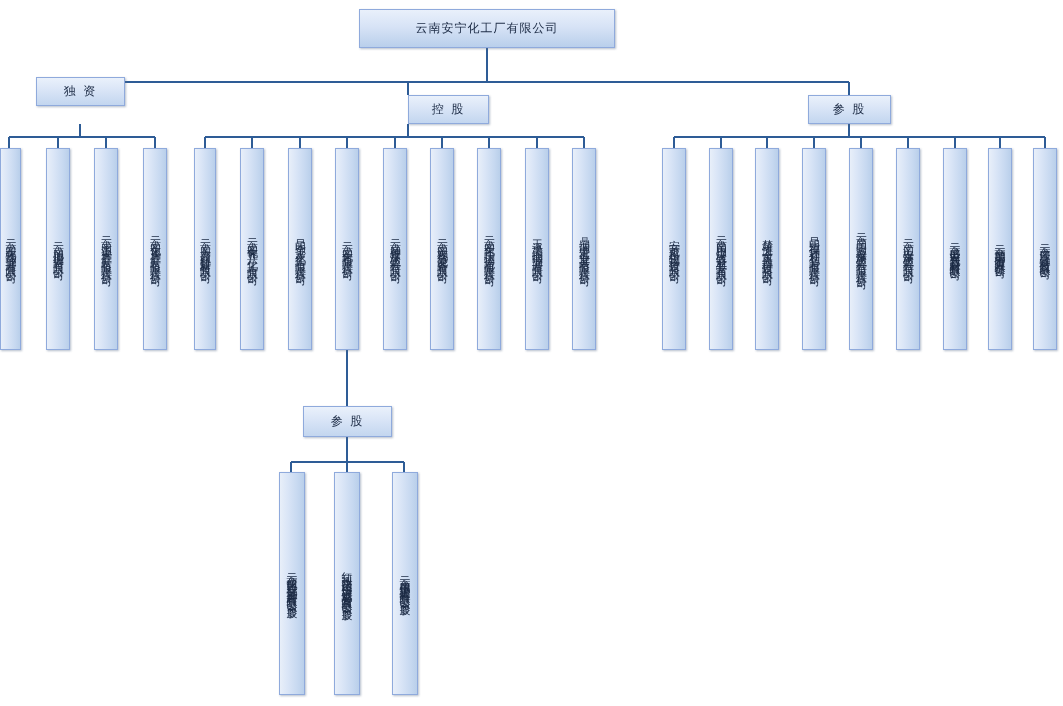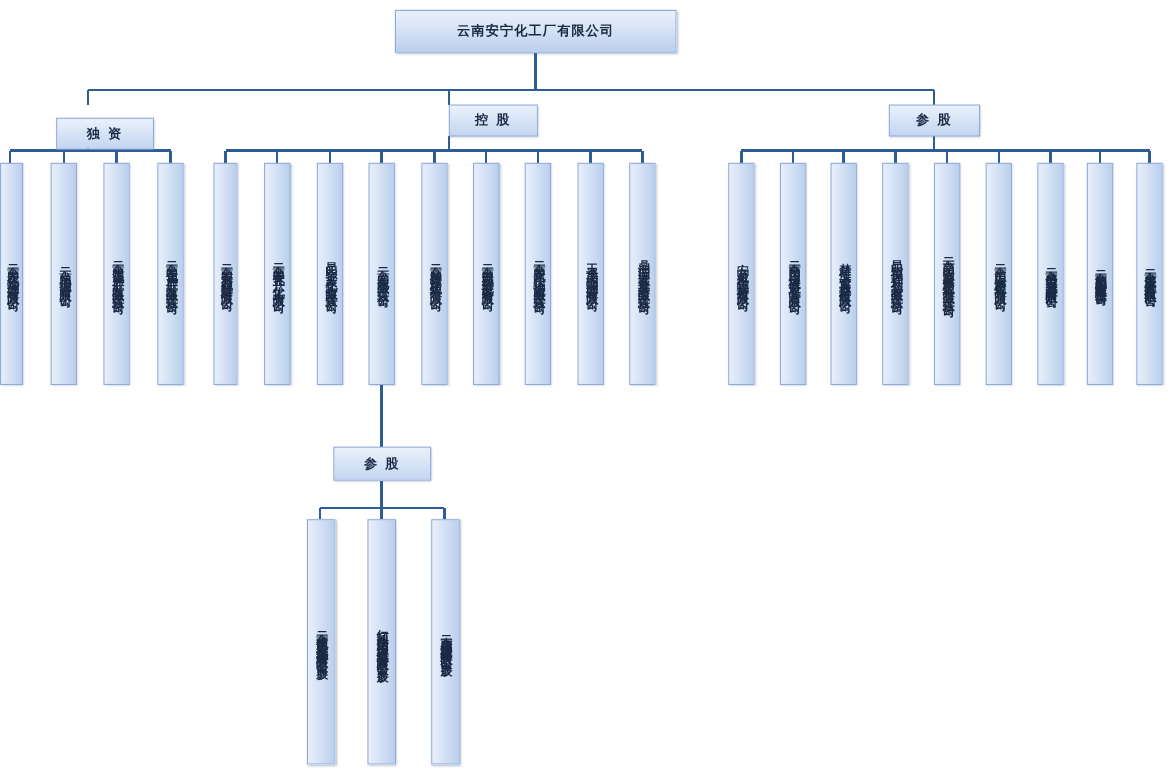--- a/index.html
+++ b/index.html
@@ -19,21 +19,20 @@
     left:0;top:0;
     width:1063px;height:706px;
     pointer-events:none;
   }
   .node{
     position:absolute;
     box-sizing:border-box;
     border:1px solid #8faadc;
     background:linear-gradient(180deg,#eaf1fb 0%,#dbe6f7 40%,#c3d6ef 100%);
     box-shadow:1px 1px 2px rgba(90,110,140,.45);
-    font-weight:bold;
   }
   
   .hbox{
     display:flex;
     align-items:center;
     justify-content:center;
     color:#1b2a44;
     font-size:12px;
     letter-spacing:2px;
     text-align:center;
@@ -121,21 +120,21 @@
       <path d="M291,462 L291,472"></path>
       <path d="M347,462 L347,472"></path>
       <path d="M404,462 L404,472"></path>
     </g>
   </svg>
 
   <div class="node hbox root" style="left:359px;top:9px;width:256px;height:39px;">
     <span>云南安宁化工厂有限公司</span>
   </div>
 
-  <div class="node hbox" style="left:36px;top:107px;width:89px;height:29px;margin-left:15px;">
+  <div class="node hbox" style="left:36px;top:77px;width:89px;height:29px;">
     <span>独 资</span>
   </div>
 
   <div class="node hbox" style="left:368px;top:95px;width:81px;height:29px;margin-left:40px;">
     <span>控 股</span>
   </div>
 
   <div class="node hbox" style="left:808px;top:95px;width:83px;height:29px;">
     <span>参 股</span>
   </div>

